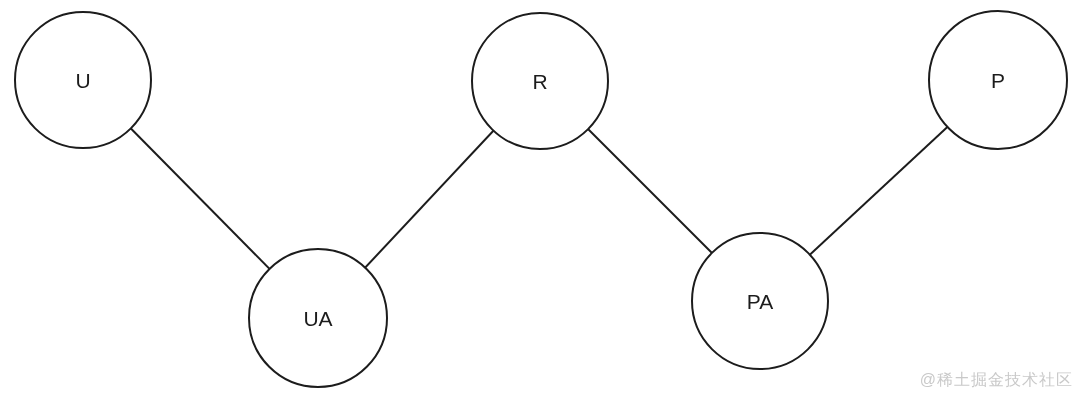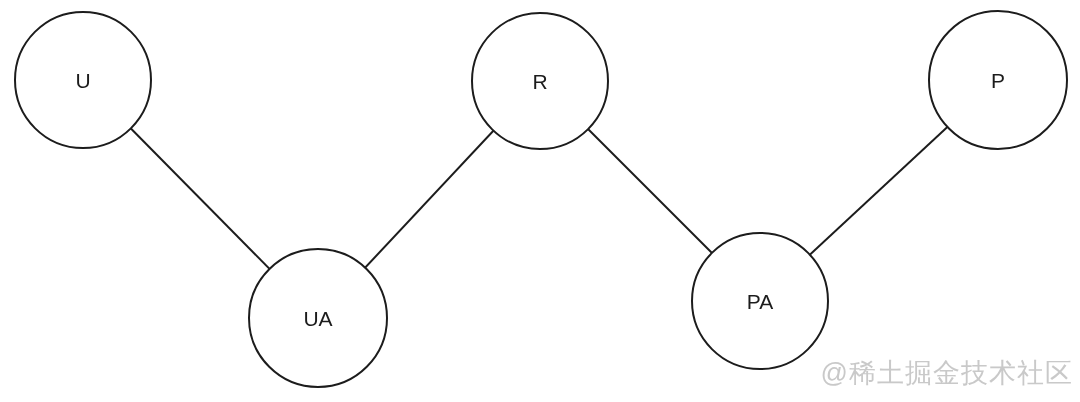--- a/index.html
+++ b/index.html
@@ -19,21 +19,21 @@
     left: 0;
     top: 0;
   }
   #diagram-svg text {
     font-family: "Liberation Sans", sans-serif;
   }
   .watermark {
     position: absolute;
     right: 7px;
     bottom: 11px;
-    font-size: 27px;
+    font-size: 16px;
     letter-spacing: 1px;
     user-select: none;
     font-family: "Liberation Sans", sans-serif;
   }
 </style>
 </head>
 <body>
 
 <div id="canvas">
   <svg id="diagram-svg" width="1080" height="402" viewBox="0 0 1080 402" xmlns="http://www.w3.org/2000/svg">

